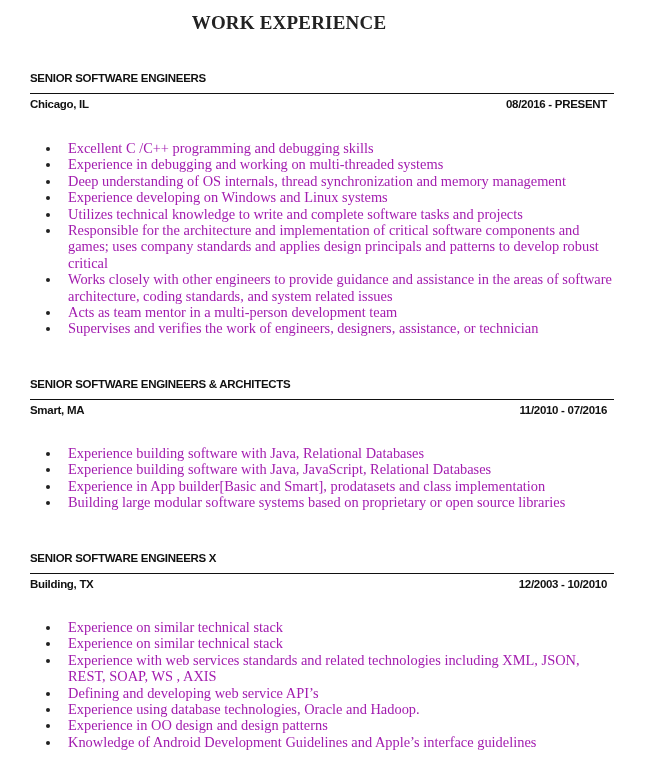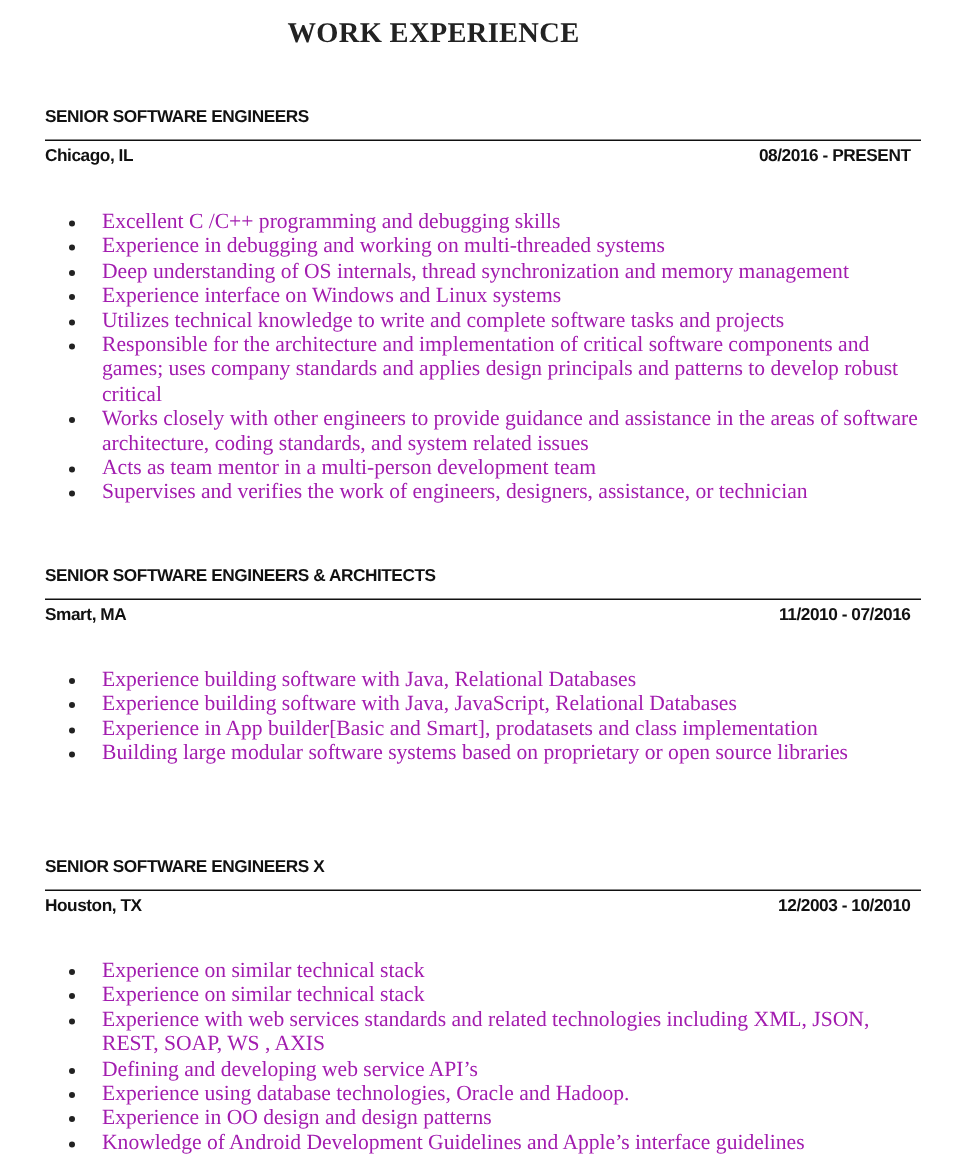--- a/index.html
+++ b/index.html
@@ -78,40 +78,40 @@
       top: 7px;
       width: 4px;
       height: 4px;
       border-radius: 50%;
       background: #222;
     }
     #job-0 { top: 69px; }
     #job-0 ul.bullets { margin-top: 28px; }
     #job-1 { top: 375px; }
     #job-1 ul.bullets { margin-top: 27px; }
-    #job-2 { top: 549px; margin-top: 20px; }
+    #job-2 { top: 549px; }
     #job-2 ul.bullets { margin-top: 27px; }
   </style>
 </head>
 <body>
 
 <div class="page-title">WORK EXPERIENCE</div>
 
 <section class="job" id="job-0">
   <div class="job-title">SENIOR SOFTWARE ENGINEERS</div>
   <div class="rule"></div>
   <div class="meta-row">
     <span>Chicago, IL</span>
     <span>08/2016 - PRESENT</span>
   </div>
   <ul class="bullets">
     <li><span class="dot"></span><span>Excellent C /C++ programming and debugging skills</span></li>
     <li><span class="dot"></span><span>Experience in debugging and working on multi-threaded systems</span></li>
     <li><span class="dot"></span><span>Deep understanding of OS internals, thread synchronization and memory management</span></li>
-    <li><span class="dot"></span><span>Experience interface on Windows and Linux systems</span></li>
+    <li><span class="dot"></span><span>Experience developing on Windows and Linux systems</span></li>
     <li><span class="dot"></span><span>Utilizes technical knowledge to write and complete software tasks and projects</span></li>
     <li><span class="dot"></span><span>Responsible for the architecture and implementation of critical software components and games; uses company standards and applies design principals and patterns to develop robust critical</span></li>
     <li><span class="dot"></span><span>Works closely with other engineers to provide guidance and assistance in the areas of software architecture, coding standards, and system related issues</span></li>
     <li><span class="dot"></span><span>Acts as team mentor in a multi-person development team</span></li>
     <li><span class="dot"></span><span>Supervises and verifies the work of engineers, designers, assistance, or technician</span></li>
   </ul>
 </section>
 
 <section class="job" id="job-1">
   <div class="job-title">SENIOR SOFTWARE ENGINEERS &amp; ARCHITECTS</div>
@@ -125,21 +125,21 @@
     <li><span class="dot"></span><span>Experience building software with Java, JavaScript, Relational Databases</span></li>
     <li><span class="dot"></span><span>Experience in App builder[Basic and Smart], prodatasets and class implementation</span></li>
     <li><span class="dot"></span><span>Building large modular software systems based on proprietary or open source libraries</span></li>
   </ul>
 </section>
 
 <section class="job" id="job-2">
   <div class="job-title">SENIOR SOFTWARE ENGINEERS X</div>
   <div class="rule"></div>
   <div class="meta-row">
-    <span>Houston, TX</span>
+    <span>Building, TX</span>
     <span>12/2003 - 10/2010</span>
   </div>
   <ul class="bullets">
     <li><span class="dot"></span><span>Experience on similar technical stack</span></li>
     <li><span class="dot"></span><span>Experience on similar technical stack</span></li>
     <li><span class="dot"></span><span>Experience with web services standards and related technologies including XML, JSON, REST, SOAP, WS , AXIS</span></li>
     <li><span class="dot"></span><span>Defining and developing web service API’s</span></li>
     <li><span class="dot"></span><span>Experience using database technologies, Oracle and Hadoop.</span></li>
     <li><span class="dot"></span><span>Experience in OO design and design patterns</span></li>
     <li><span class="dot"></span><span>Knowledge of Android Development Guidelines and Apple’s interface guidelines</span></li>

